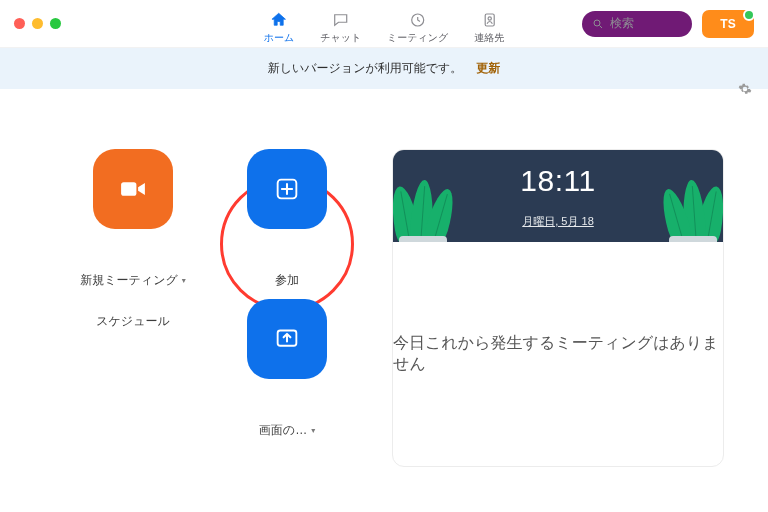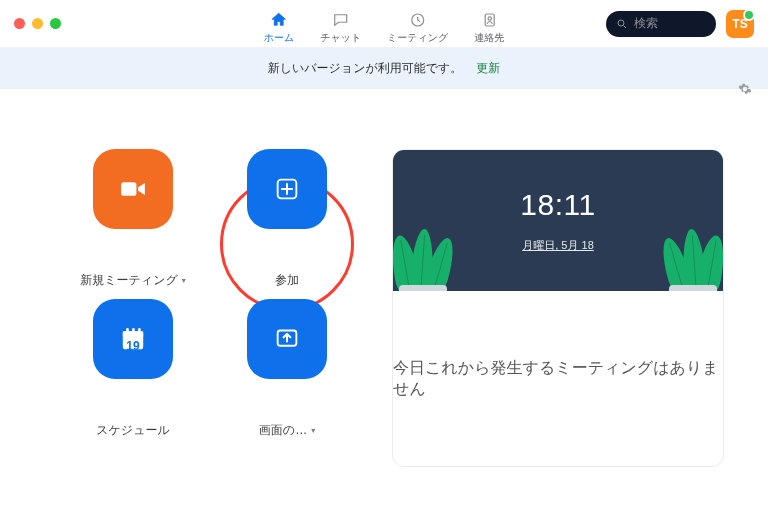--- a/index.html
+++ b/index.html
@@ -14,50 +14,50 @@
   .dot.yellow { background:#febc2e; }
   .dot.green { background:#28c840; }
 
   .tabs { position: absolute; left: 50%; transform: translateX(-50%); display: flex; gap: 26px; align-items: flex-start; padding-top: 8px;}
   .tab { display:flex; flex-direction:column; align-items:center; font-size:10px; color:#5f5f65; cursor:pointer; }
   .tab.active { color:#0e71eb; }
   .tab .ticon { width:18px; height:18px; display:flex; align-items:center; justify-content:center; margin-bottom:2px;}
   .tab.active .ticon svg path, .tab.active .ticon svg { fill:#0e71eb; stroke:#0e71eb; }
 
   .rightside { margin-left:auto; display:flex; align-items:center; gap:10px;}
-  .search { position:relative; width:110px; height:26px; background:#0f172a; border-radius:13px; display:flex; align-items:center; padding:0 10px; gap:6px; color:#8e8e93; font-size:12px;}
+  .search { position:relative; width:110px; height:26px; background:#701a75; border-radius:13px; display:flex; align-items:center; padding:0 10px; gap:6px; color:#8e8e93; font-size:12px;}
   .search svg { width:12px; height:12px; }
-  .avatar { width:28px; height:28px; border-radius:7px; background:#ff8c1a; color:#fff; font-size:12px; font-weight:600; display:flex; align-items:center; justify-content:center; position:relative;}
+  .avatar { width:52px; height:28px; border-radius:7px; background:#ff8c1a; color:#fff; font-size:12px; font-weight:600; display:flex; align-items:center; justify-content:center; position:relative;}
   .avatar::after { content:""; position:absolute; top:-1px; right:-1px; width:8px; height:8px; border-radius:50%; background:#34c759; border:2px solid #fff;}
 
   
   .banner { height:41px; background:#eaf3fb; display:flex; align-items:center; justify-content:center; gap:14px; font-size:12px;}
   .banner-msg { color:#2d2d2d; }
-  .banner-link { color:#15803d; font-weight:400; cursor:pointer;}
+  .banner-link { color:#a16207; font-weight:700; cursor:pointer;}
 
   
   .gear { position:absolute; right:16px; top:82px; color:#9b9b9b; cursor:pointer;}
   .gear svg { width:14px; height:14px; display:block;}
 
   
   .main { display:flex; padding: 60px 44px 0 68px; gap: 24px; }
   .actions { width: 300px; display:grid; grid-template-columns: repeat(2, 130px); grid-auto-rows: 140px; gap: 10px 24px;}
   .action { display:flex; flex-direction:column; align-items:center; justify-content:space-between; }
   .tile { width:80px; height:80px; border-radius:22px; display:flex; align-items:center; justify-content:center; cursor:pointer; position:relative; }
   .tile.orange { background:#f26d21; }
   .tile.blue { background:#0e71eb; }
   .action-label { margin-top:14px; font-size:12px; color:#3c3c3c; display:flex; align-items:center; gap:4px;}
   .chev { font-size:8px; color:#7a7a7a; }
 
   .highlight { position:absolute; width:134px; height:134px; border:3px solid #ff3b30; border-radius:50%; left:50%; top:28px; transform:translateX(-50%); pointer-events:none;}
   .action.join { position:relative; }
 
   
   .card { flex: 1; height: 318px; border:1px solid #ececec; border-radius:12px; overflow:hidden; display:flex; flex-direction:column;}
-  .card-top { height:141px; background:#2b3b53; position:relative; display:flex; flex-direction:column; align-items:center; justify-content:center; overflow:hidden;}
+  .card-top { height:92px; background:#2b3b53; position:relative; display:flex; flex-direction:column; align-items:center; justify-content:center; overflow:hidden;}
   .plant { position:absolute; width:72px; height:120px; }
   .plant.left { left:-4px; bottom:-12px; }
   .plant.right { right:-4px; bottom:-12px; }
   .leaf { position:absolute; background:#17b06b; border-radius:60% 60% 60% 60% / 80% 80% 40% 40%; }
   .leaf::after{ content:""; position:absolute; left:50%; top:8%; width:1px; height:80%; background:#12905a;}
   .plant.left .leaf:nth-child(1){ width:24px; height:64px; left:4px; bottom:4px; transform:rotate(-10deg);}
   .plant.left .leaf:nth-child(2){ width:22px; height:74px; left:22px; bottom:0px; transform:rotate(4deg);}
   .plant.left .leaf:nth-child(3){ width:22px; height:60px; left:40px; bottom:6px; transform:rotate(16deg);}
   .plant.right .leaf:nth-child(1){ width:24px; height:64px; right:4px; bottom:4px; transform:rotate(10deg);}
   .plant.right .leaf:nth-child(2){ width:22px; height:74px; right:22px; bottom:0px; transform:rotate(-4deg);}
@@ -175,30 +175,20 @@
               <rect x="9" y="9" width="22" height="22" rx="4" fill="none" stroke="#fff" stroke-width="2.2"></rect>
               <path d="M20 14v12M14 20h12" stroke="#fff" stroke-width="2.4" stroke-linecap="round"></path>
             </svg>
         </div>
         <div class="action-label">
           <span>参加</span>
         </div>
       </div>
 
       <div class="action">
-        <div class="tile blue" style="position:relative;">
-          <svg viewBox="0 0 40 40">
-              <rect x="8" y="11" width="24" height="21" rx="3" fill="#fff"></rect>
-              <rect x="8" y="11" width="24" height="6" fill="#fff"></rect>
-              <rect x="12" y="7" width="3" height="7" rx="1.5" fill="#fff"></rect>
-              <rect x="19" y="7" width="3" height="7" rx="1.5" fill="#fff"></rect>
-              <rect x="26" y="7" width="3" height="7" rx="1.5" fill="#fff"></rect>
-            </svg>
-          <span class="calnum">19</span>
-        </div>
         <div class="action-label">
           <span>スケジュール</span>
         </div>
       </div>
 
       <div class="action">
         <div class="tile blue">
           <svg viewBox="0 0 40 40">
               <rect x="9" y="10" width="22" height="18" rx="3" fill="none" stroke="#fff" stroke-width="2.2"></rect>
               <path d="M20 23v-8M16 18l4-4 4 4" fill="none" stroke="#fff" stroke-width="2.4" stroke-linecap="round" stroke-linejoin="round"></path>

